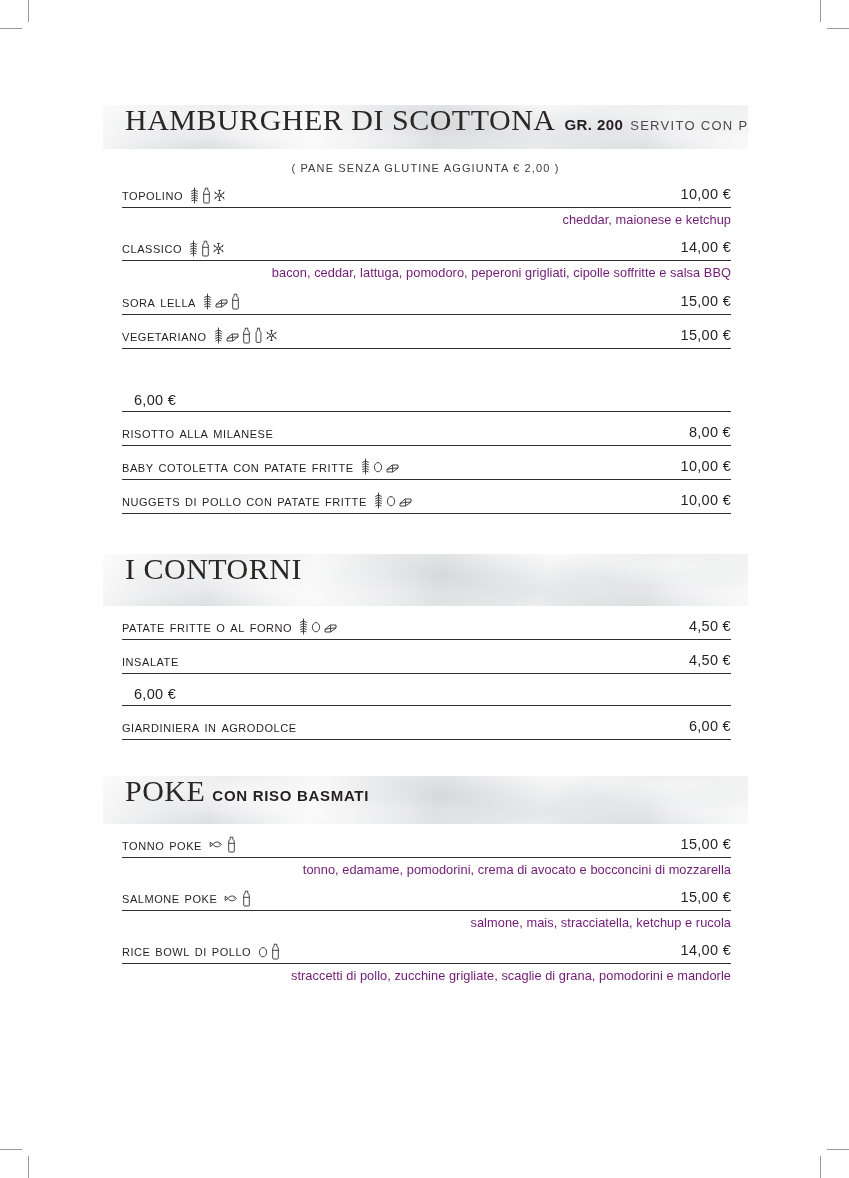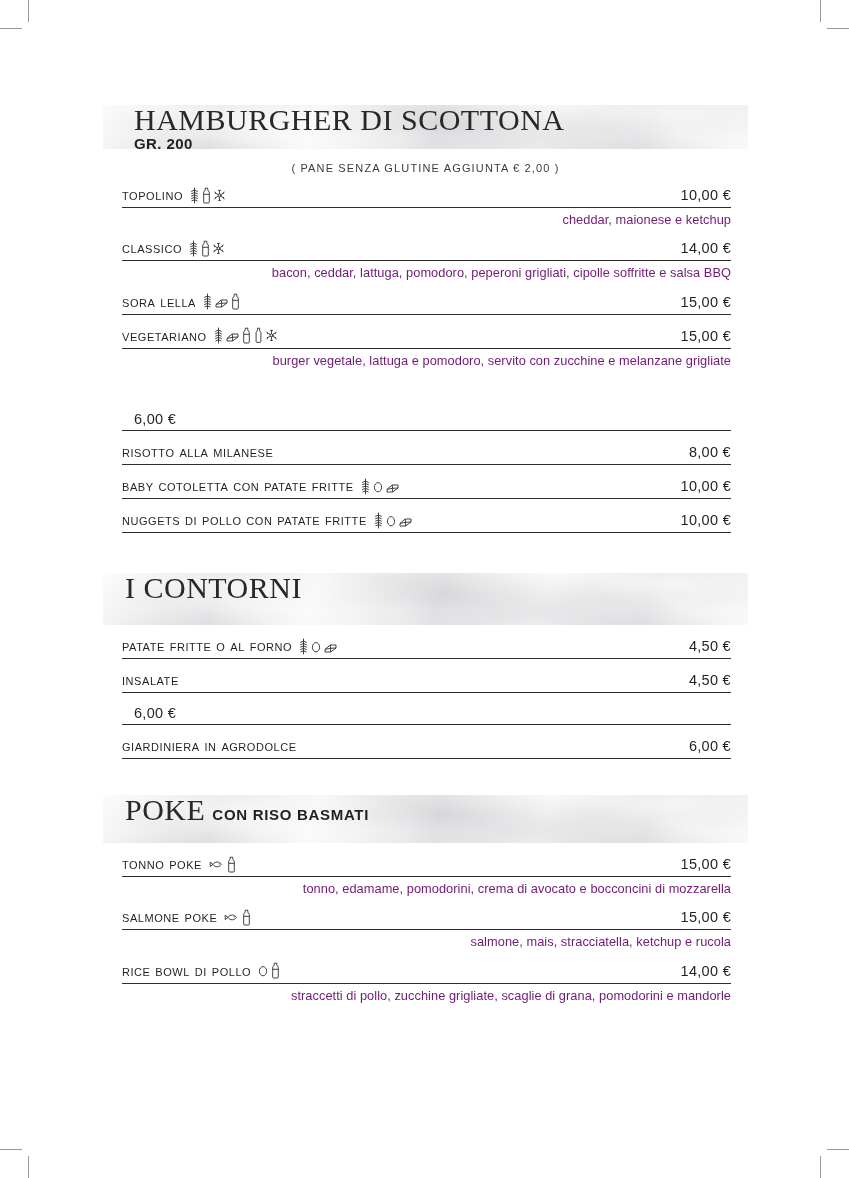--- a/index.html
+++ b/index.html
@@ -113,21 +113,21 @@
 
   
   .items { padding: 0 17px 0 19px; }
 
   .item {
     position: relative;
     padding-top: 12px;
   }
   .item-line {
     display: flex;
-    align-items: center;
+    align-items: flex-start;
     justify-content: space-between;
     border-bottom: 1px solid #302d2d;
     padding-bottom: 3px;
   }
   .item-left {
     display: flex;
     align-items: center;
     min-width: 0;
   }
   .item-name {
@@ -173,21 +173,21 @@
 <div class="crop h crop-tl-h"></div>
 <div class="crop v crop-tr-v"></div>
 <div class="crop h crop-tr-h"></div>
 <div class="crop v crop-bl-v"></div>
 <div class="crop h crop-bl-h"></div>
 <div class="crop v crop-br-v"></div>
 <div class="crop h crop-br-h"></div>
 
 <div class="sheet" id="sheet">
     <div style="height: 105px;"></div>
-    <div class="band" style="height: 44px; flex-direction: column;">
+    <div class="band" style="height: 44px;">
       <span class="band-title">HAMBURGHER DI SCOTTONA</span>
       <span class="band-strong">GR. 200</span>
       <span class="band-sub">SERVITO CON PATATE FRITTE</span>
     </div>
     <div class="note">( PANE SENZA GLUTINE AGGIUNTA € 2,00 )</div>
     <div class="items">
       <div class="item">
         <div class="item-line">
          <span class="item-left">
            <span class="item-name">Topolino</span>
@@ -337,21 +337,20 @@
       <path d="M4.2 9.2 L1.2 10.9 M6.8 7.6 L9.8 5.9"></path>
       <path d="M4.5 3.4 h2 M4.5 13.4 h2"></path>
       <path d="M1.0 5.0 l0.9 1.6 M9.1 10.4 l0.9 1.6"></path>
       <path d="M1.9 10.4 l-0.9 1.6 M10.0 5.0 l-0.9 1.6"></path>
     </svg>
               </span>
             </span>
          </span>
          <span class="price">15,00 €</span>
        </div>
-        <div class="desc">burger vegetale, lattuga e pomodoro, servito con zucchine e melanzane grigliate</div>
       </div>
     </div>
     <div style="height: 31px;"></div>
     <div class="items">
       <div class="item">
         <div class="item-line">
          <span class="price">6,00 €</span>
        </div>
       </div>
       <div class="item">

